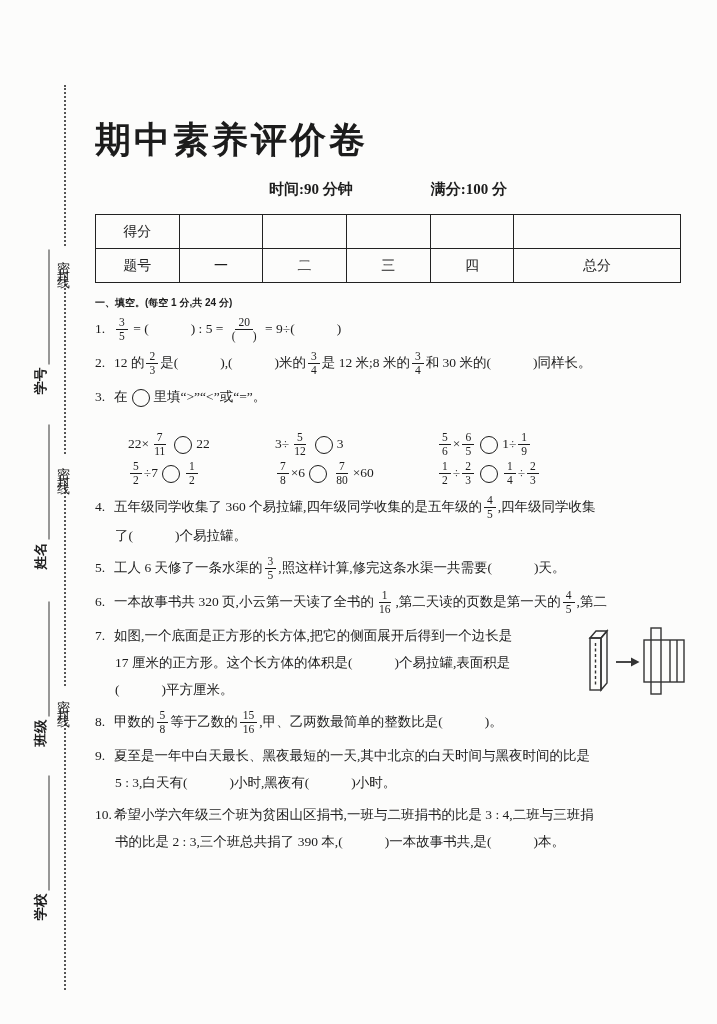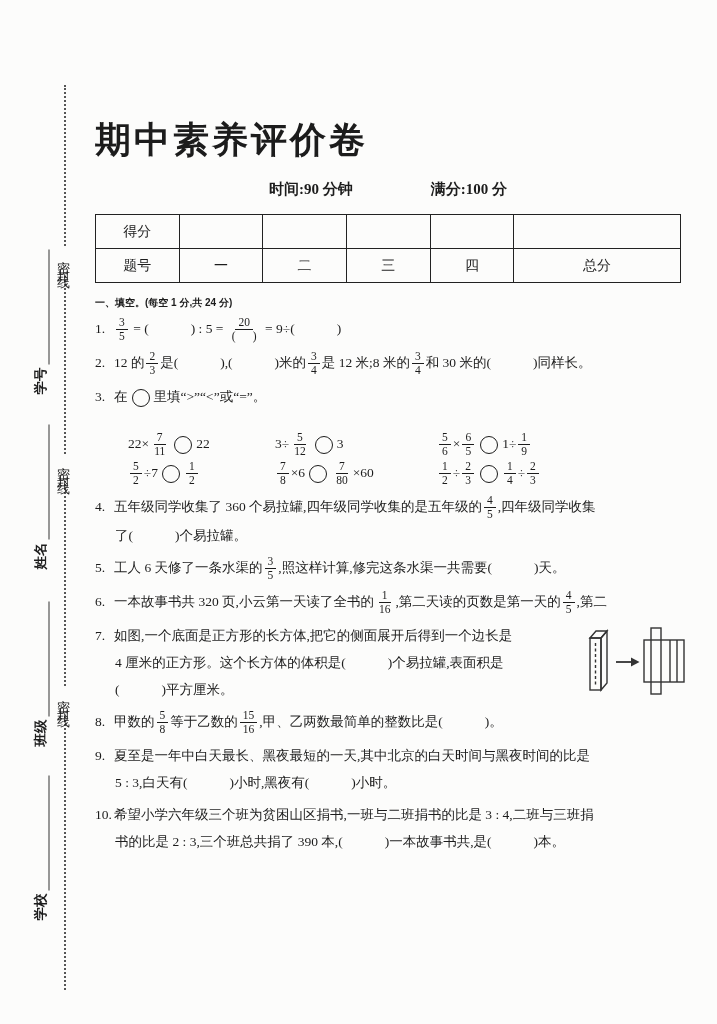--- a/index.html
+++ b/index.html
@@ -216,21 +216,21 @@
         <line x1="30" y1="40" x2="45" y2="40" stroke-width="1.8"></line>
         <path d="M45 35.5 L53.5 40 L45 44.5 Z" fill="#333" stroke="none"></path>
         <rect x="58" y="18" width="40" height="42"></rect>
         <line x1="84" y1="18" x2="84" y2="60"></line>
         <line x1="91" y1="18" x2="91" y2="60"></line>
         <rect x="65" y="6" width="10" height="66"></rect>
       </g>
     </svg>
   </span>
 <div class="q-line"><span class="qnum">7.</span><span class="text-run">如图,一个底面是正方形的长方体,把它的侧面展开后得到一个边长是</span></div>
-        <div class="q-line cont"><span class="text-run">4 厘米的正方形。这个长方体的体积是</span><span class="blank-field">(<span class="blank-gap"></span>)</span><span class="text-run">个易拉罐,表面积是</span></div>
+        <div class="q-line cont"><span class="text-run">17 厘米的正方形。这个长方体的体积是</span><span class="blank-field">(<span class="blank-gap"></span>)</span><span class="text-run">个易拉罐,表面积是</span></div>
         <div class="q-line cont"><span class="blank-field">(<span class="blank-gap"></span>)</span><span class="text-run">平方厘米。</span></div>
       </div>
       <div class="question">
         <div class="q-line"><span class="qnum">8.</span><span class="text-run">甲数的</span><span class="frac">
             <span class="num">5</span>
             <span class="den">8</span>
           </span><span class="text-run">等于乙数的</span><span class="frac">
             <span class="num">15</span>
             <span class="den">16</span>
           </span><span class="text-run">,甲、乙两数最简单的整数比是</span><span class="blank-field">(<span class="blank-gap"></span>)</span><span class="text-run">。</span></div>

